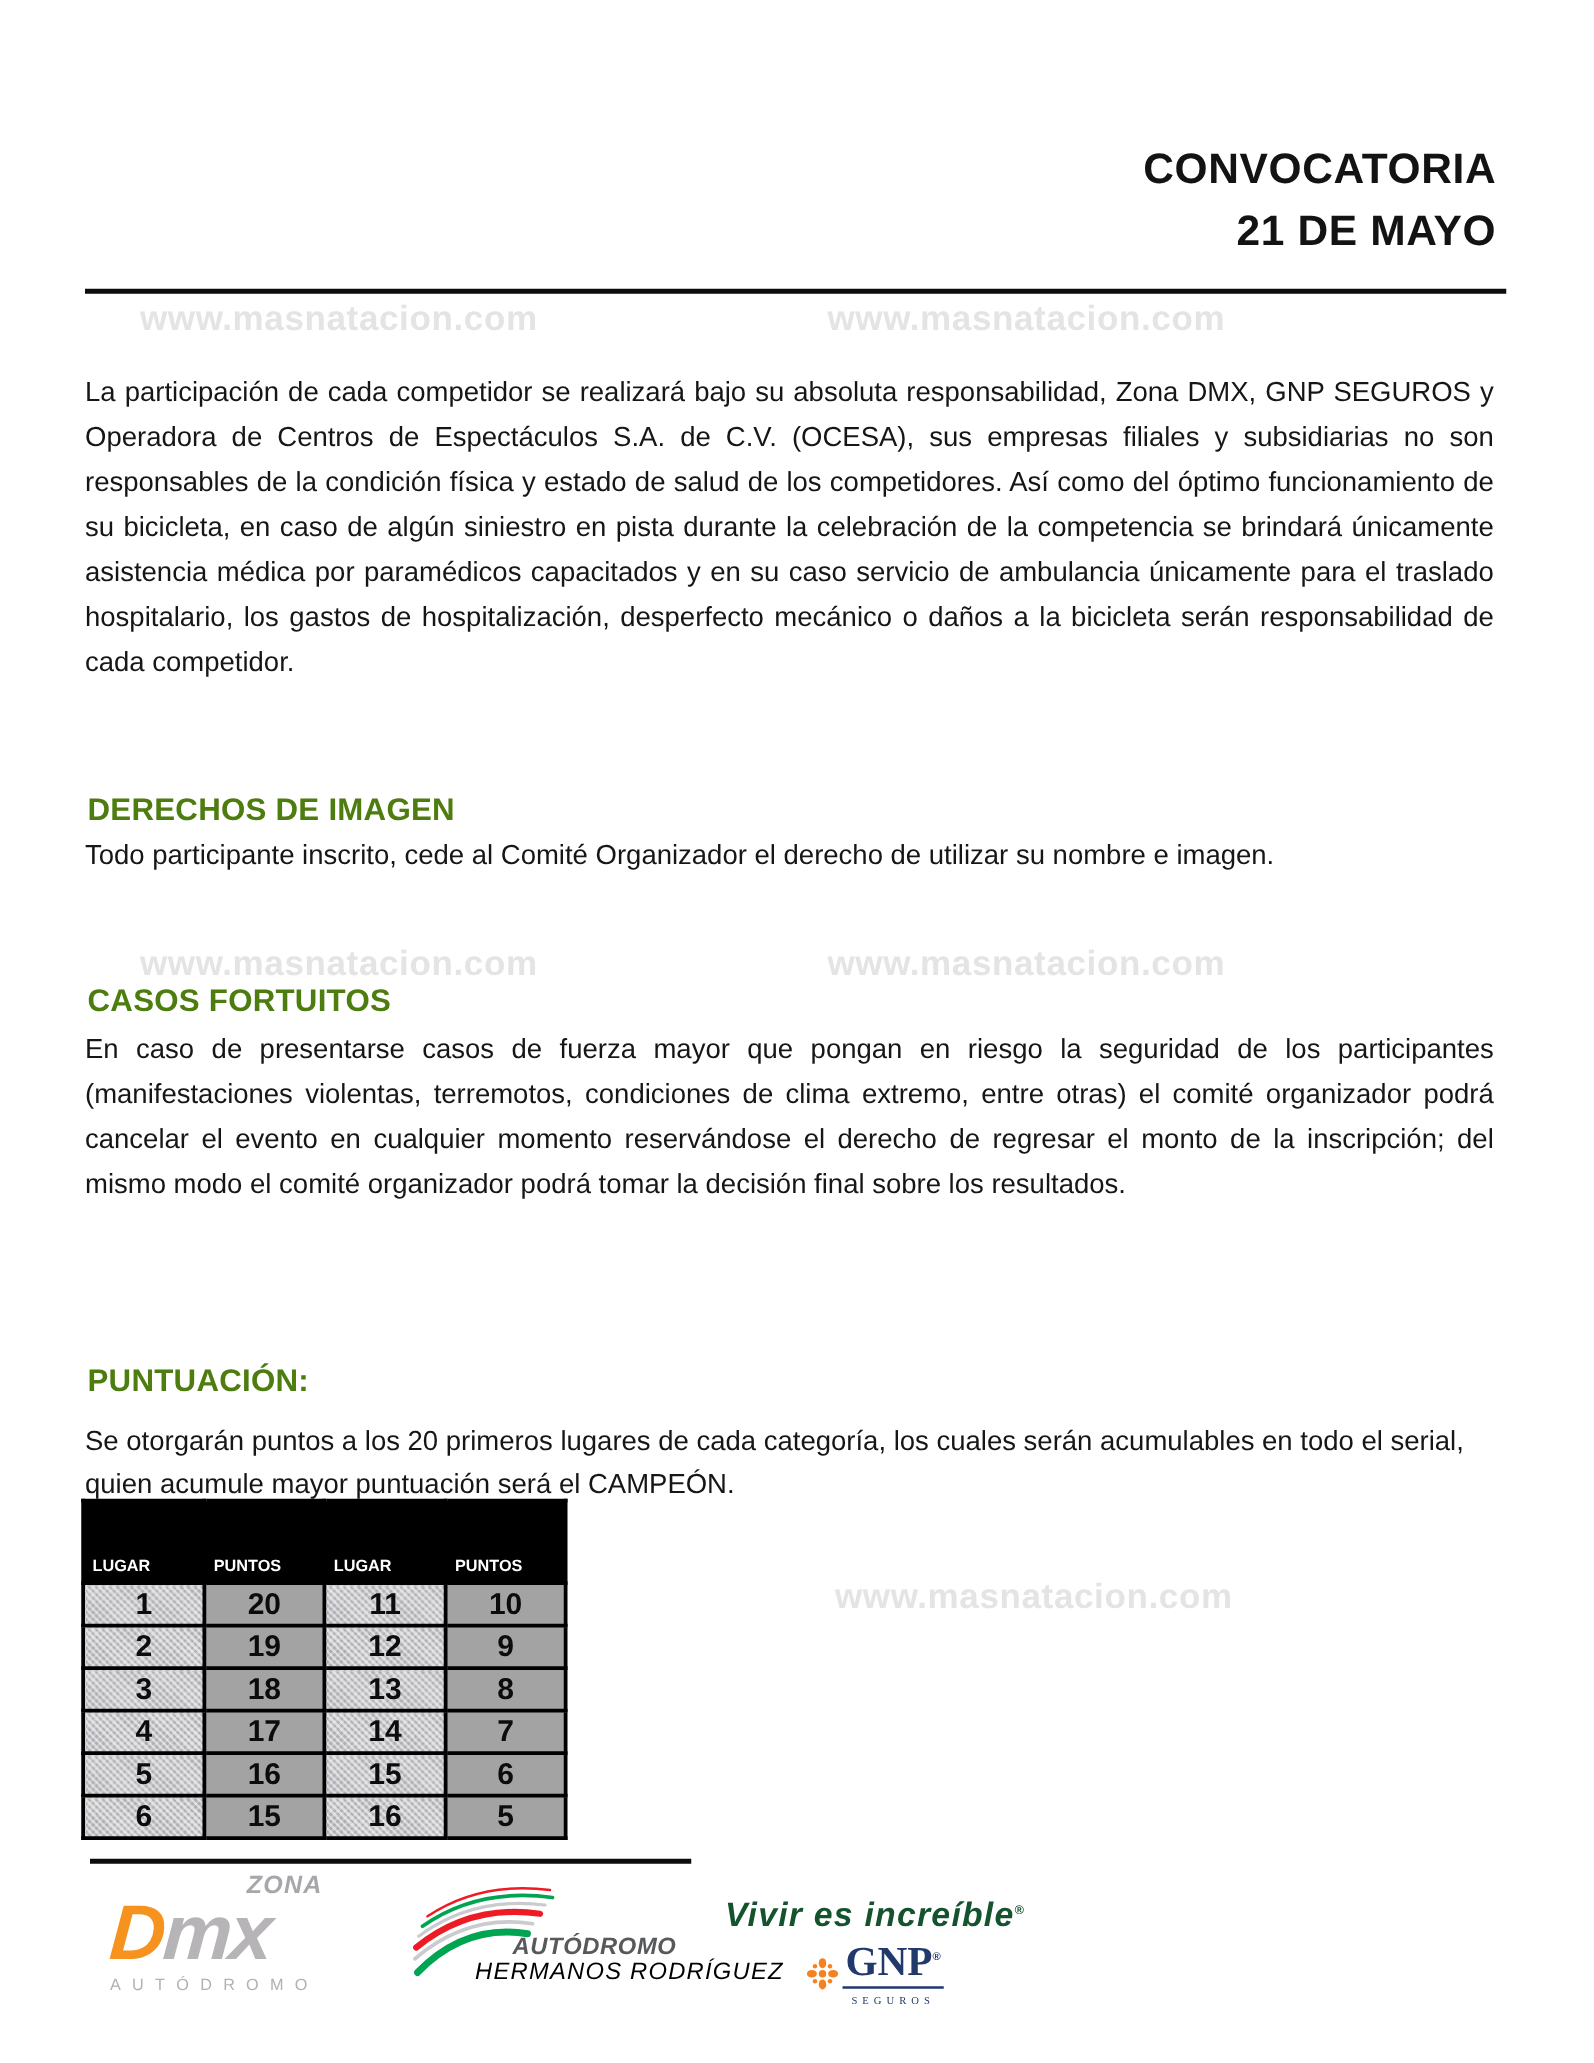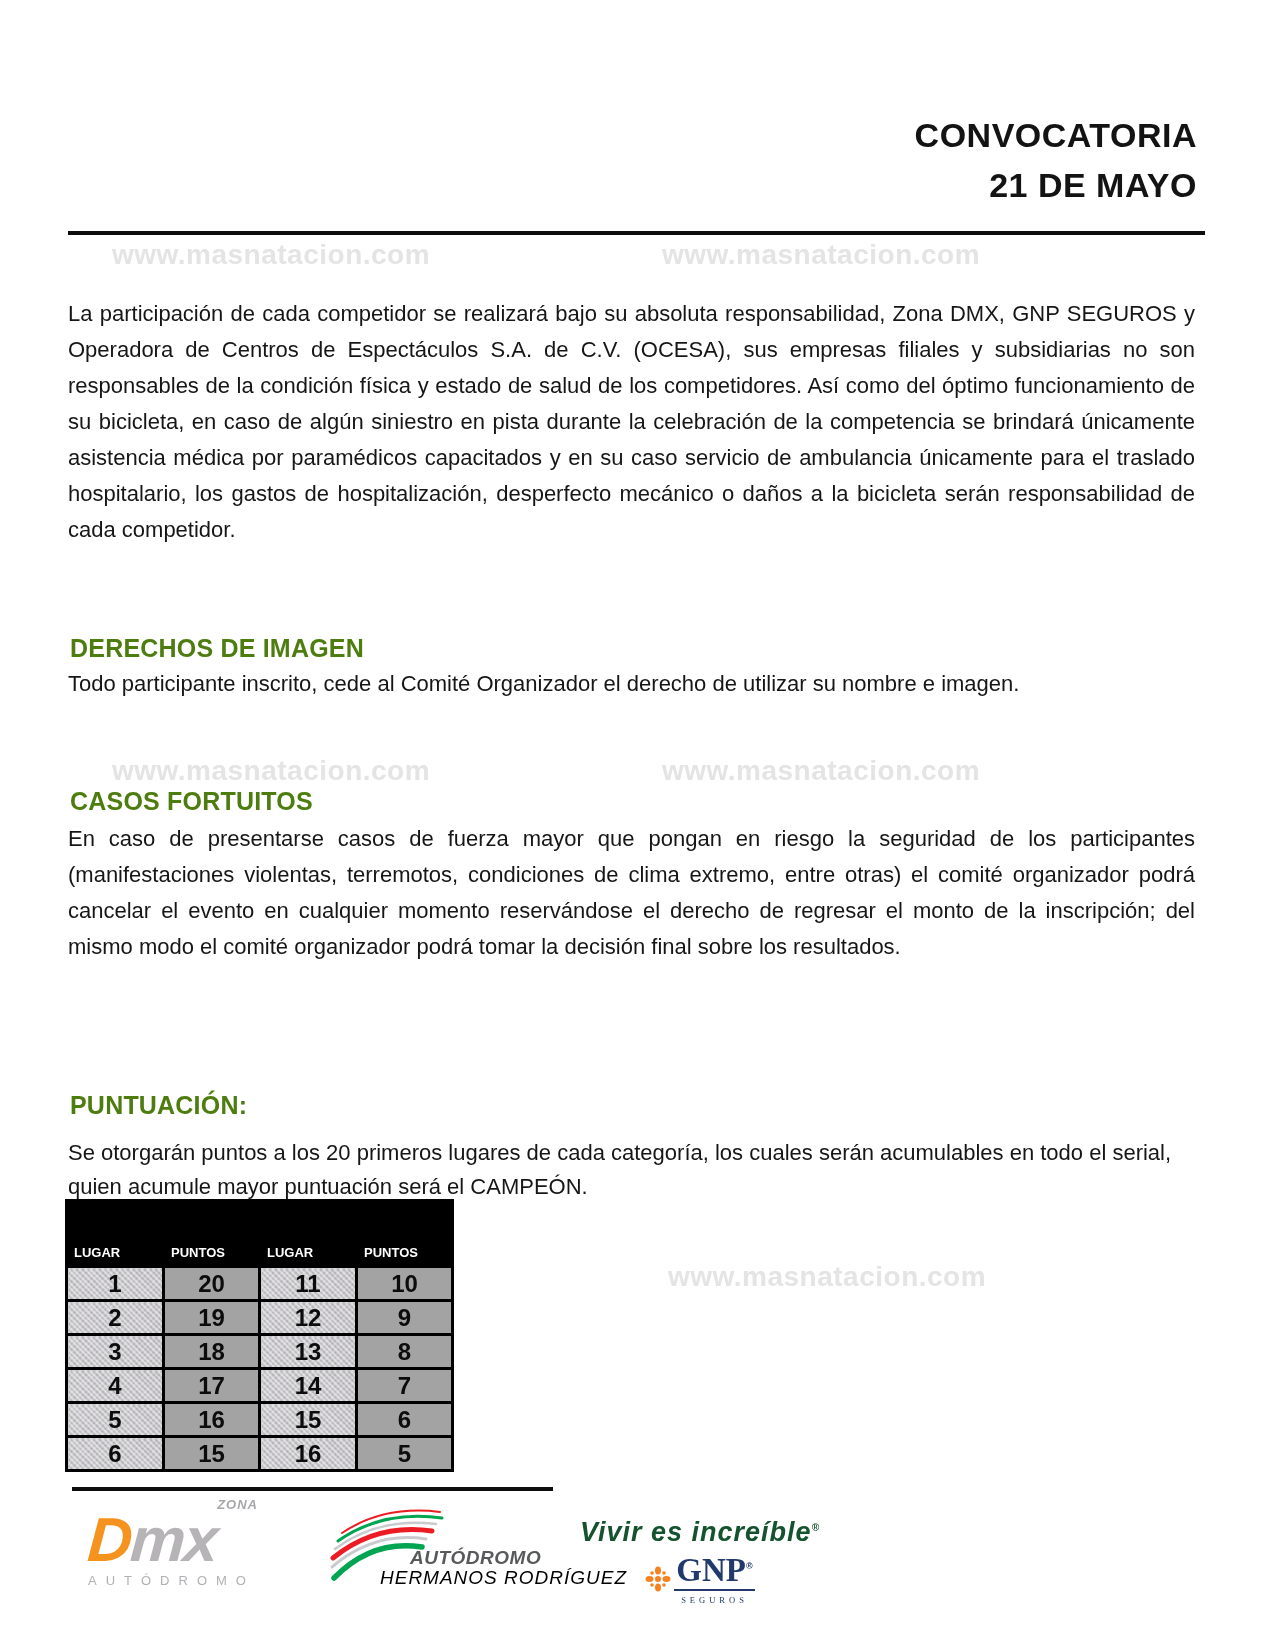--- a/index.html
+++ b/index.html
@@ -73,21 +73,21 @@
     background-color:#c8c5c8;
     background-image:
       repeating-linear-gradient(45deg, rgba(255,255,255,.55) 0 2px, rgba(0,0,0,0) 2px 4px),
       repeating-linear-gradient(-45deg, rgba(110,115,125,.28) 0 2px, rgba(0,0,0,0) 2px 4px);
   }
   .col-lugar{width:97px;}
   .col-puntos{width:96px;}
   
   .dmx-logo{position:absolute;left:88px;top:1498px;width:172px;}
   .dmx-zona{
-    text-align:right;font-style:italic;font-weight:bold;font-size:13px;
+    text-align:right;font-style:italic;font-weight:bold;font-size:20px;
     color:#a8a6aa;letter-spacing:1px;line-height:1;padding-right:2px;
   }
   .dmx-word{
     font-style:italic;font-weight:bold;font-size:62px;line-height:.86;
     letter-spacing:-2px;transform:skewX(-4deg);margin-top:2px;
   }
   .dmx-d{color:#f6921e;}
   .dmx-mx{color:#b7b4b8;}
   .dmx-sub{
     margin-top:8px;font-size:13px;color:#b2b0b4;letter-spacing:9px;line-height:1;white-space:nowrap;

